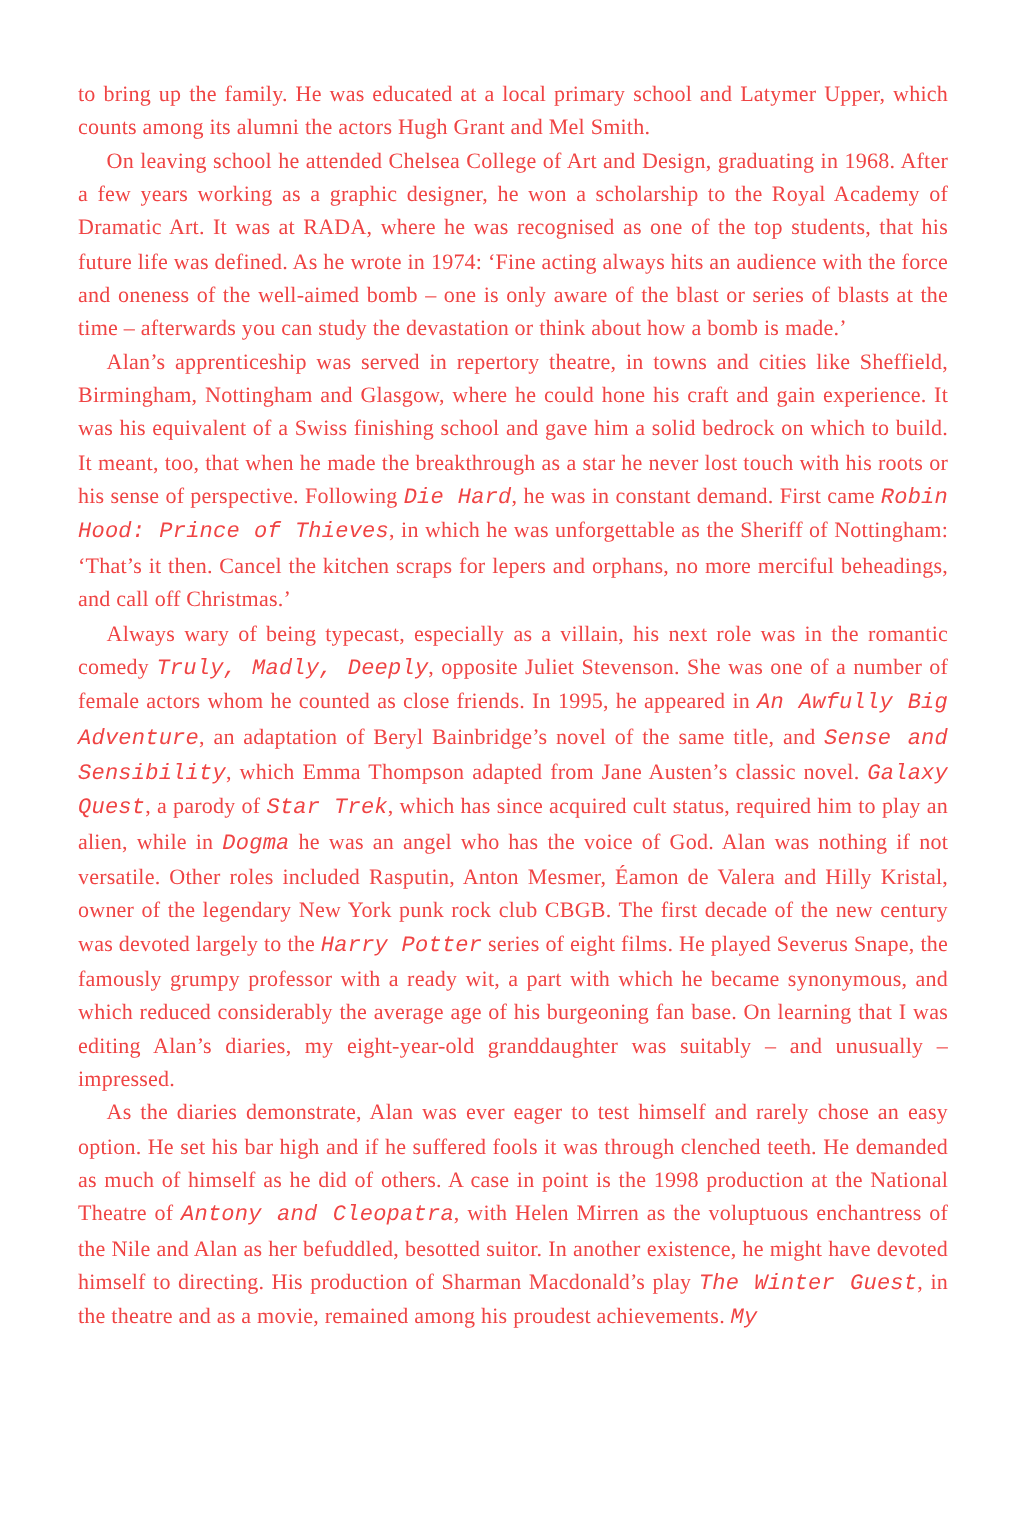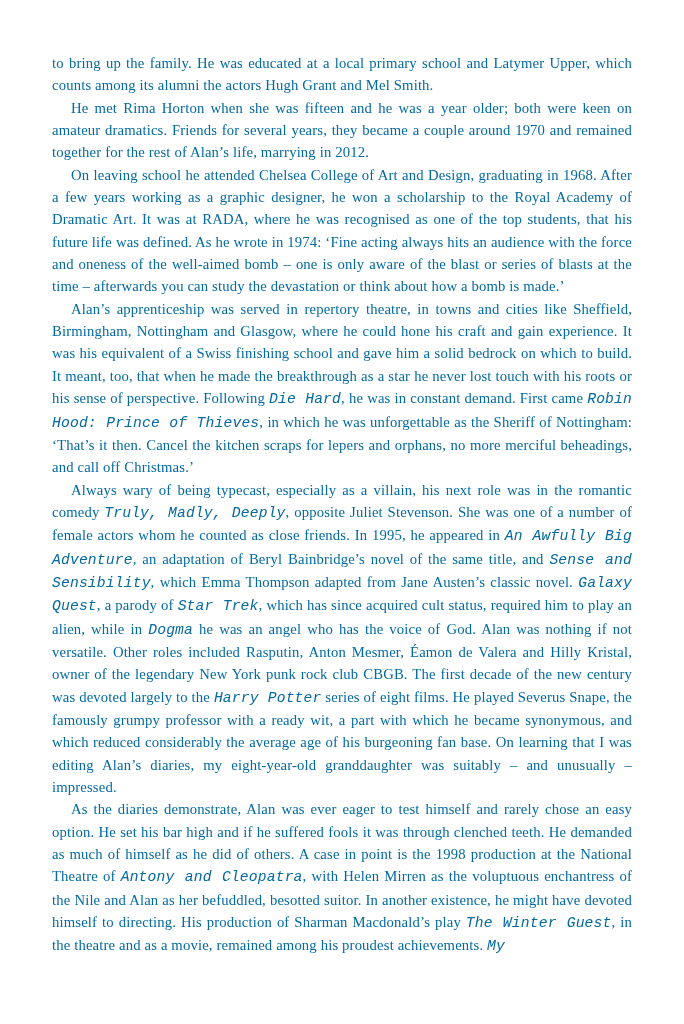--- a/index.html
+++ b/index.html
@@ -18,21 +18,21 @@
   }
   .page-text {
     position: absolute;
     top: 52px;
     left: 52px;
     right: 52px;
     bottom: 0;
     font-family: "Liberation Serif", "DejaVu Serif", serif;
     font-size: 14.7px;
     line-height: 22.35px;
-    color: #0369a1;
+    color: #ef4444;
     text-align: justify;
     letter-spacing: 0.15px;
   }
   .page-text p {
     margin: 0;
     padding: 0;
   }
   .page-text p.indent {
     text-indent: 19px;
   }
@@ -40,19 +40,18 @@
     font-style: italic;
     font-family: Liberation Mono, monospace;
   }
 </style>
 </head>
 <body>
 
 <div class="book-page">
   <div class="page-text">
       <p class=""><span>to bring up the family. He was educated at a local primary school and Latymer Upper, which counts among its alumni the actors Hugh Grant and Mel Smith.</span></p>
-      <p class="indent"><span>He met Rima Horton when she was fifteen and he was a year older; both were keen on amateur dramatics. Friends for several years, they became a couple around 1970 and remained together for the rest of Alan’s life, marrying in 2012.</span></p>
       <p class="indent"><span>On leaving school he attended Chelsea College of Art and Design, graduating in 1968. After a few years working as a graphic designer, he won a scholarship to the Royal Academy of Dramatic Art. It was at RADA, where he was recognised as one of the top students, that his future life was defined. As he wrote in 1974: ‘Fine acting always hits an audience with the force and oneness of the well-aimed bomb – one is only aware of the blast or series of blasts at the time – afterwards you can study the devastation or think about how a bomb is made.’</span></p>
       <p class="indent"><span>Alan’s apprenticeship was served in repertory theatre, in towns and cities like Sheffield, Birmingham, Nottingham and Glasgow, where he could hone his craft and gain experience. It was his equivalent of a Swiss finishing school and gave him a solid bedrock on which to build. It meant, too, that when he made the breakthrough as a star he never lost touch with his roots or his sense of perspective. Following </span><em>Die Hard</em><span>, he was in constant demand. First came </span><em>Robin Hood: Prince of Thieves</em><span>, in which he was unforgettable as the Sheriff of Nottingham: ‘That’s it then. Cancel the kitchen scraps for lepers and orphans, no more merciful beheadings, and call off Christmas.’</span></p>
       <p class="indent"><span>Always wary of being typecast, especially as a villain, his next role was in the romantic comedy </span><em>Truly, Madly, Deeply</em><span>, opposite Juliet Stevenson. She was one of a number of female actors whom he counted as close friends. In 1995, he appeared in </span><em>An Awfully Big Adventure</em><span>, an adaptation of Beryl Bainbridge’s novel of the same title, and </span><em>Sense and Sensibility</em><span>, which Emma Thompson adapted from Jane Austen’s classic novel. </span><em>Galaxy Quest</em><span>, a parody of </span><em>Star Trek</em><span>, which has since acquired cult status, required him to play an alien, while in </span><em>Dogma</em><span> he was an angel who has the voice of God. Alan was nothing if not versatile. Other roles included Rasputin, Anton Mesmer, Éamon de Valera and Hilly Kristal, owner of the legendary New York punk rock club CBGB. The first decade of the new century was devoted largely to the </span><em>Harry Potter</em><span> series of eight films. He played Severus Snape, the famously grumpy professor with a ready wit, a part with which he became synonymous, and which reduced considerably the average age of his burgeoning fan base. On learning that I was editing Alan’s diaries, my eight-year-old granddaughter was suitably – and unusually – impressed.</span></p>
       <p class="indent"><span>As the diaries demonstrate, Alan was ever eager to test himself and rarely chose an easy option. He set his bar high and if he suffered fools it was through clenched teeth. He demanded as much of himself as he did of others. A case in point is the 1998 production at the National Theatre of </span><em>Antony and Cleopatra</em><span>, with Helen Mirren as the voluptuous enchantress of the Nile and Alan as her befuddled, besotted suitor. In another existence, he might have devoted himself to directing. His production of Sharman Macdonald’s play </span><em>The Winter Guest</em><span>, in the theatre and as a movie, remained among his proudest achievements. </span><em>My</em></p>
     </div>
 </div>
 
 </body></html>

